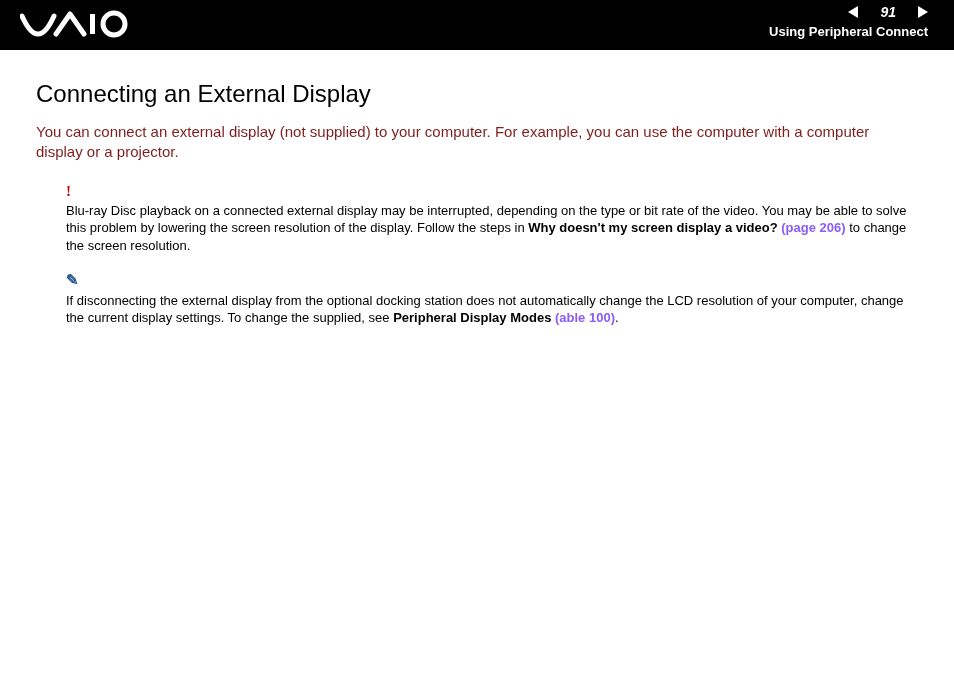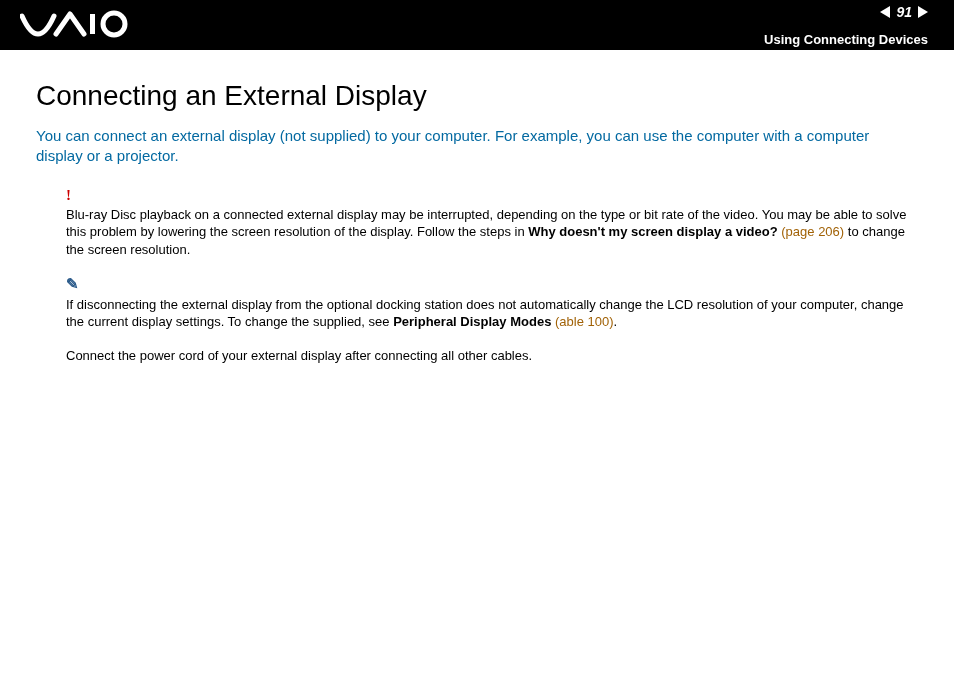--- a/index.html
+++ b/index.html
@@ -28,24 +28,24 @@
   }
   .header-right {
     text-align: right;
     padding: 4px 26px 0 0;
     font-size: 13px;
   }
   .nav-row {
     display: flex;
     align-items: center;
     justify-content: flex-end;
-    gap: 6px;
+    gap: 22px;
     font-weight: bold;
     font-style: italic;
-    margin-bottom: 12px;
+    margin-bottom: 4px;
     text-align: right;
   }
   .nav-arrow {
     display: inline-block;
     width: 0;
     height: 0;
   }
   .nav-arrow.left {
     border-top: 6px solid transparent;
     border-bottom: 6px solid transparent;
@@ -62,31 +62,31 @@
     font-size: 14px;
   }
   .section-name {
     font-weight: bold;
     font-size: 13px;
   }
   .content {
     padding: 30px 36px 0 36px;
   }
   h1.title {
-    font-size: 28px;
+    font-size: 24px;
     font-weight: 400;
     margin: 0 0 14px 0;
     color: #000;
     letter-spacing: 0px;
   }
   p.intro {
     font-size: 15px;
     line-height: 1.35;
     margin: 0 0 18px 0;
-    color: #0369a1;
+    color: #7f1d1d;
   }
   .note-block {
     margin-left: 30px;
     margin-right: 10px;
     font-size: 13px;
     line-height: 1.35;
     color: #000;
     margin-bottom: 16px;
   }
   .note-icon {
@@ -102,54 +102,53 @@
   }
   .note-icon.pencil {
     color: #2a5a8a;
     font-size: 15px;
   }
   .bold-inline {
     font-weight: bold;
     margin-top: 24px;
   }
   .link-inline {
-    font-weight: normal;
-    color: #a16207;
+    font-weight: bold;
+    color: #8b5cf6;
   }
 </style>
 </head>
 <body>
 
 <div class="header-bar">
   <div class="logo-wrap">
     <svg width="110" height="28" viewBox="0 0 110 28">
       <path d="M 2 6 Q 10 24 18 24 Q 26 24 34 6" stroke="#fff" stroke-width="5" fill="none" stroke-linecap="round"></path>
       <path d="M 36 24 L 50 4 L 64 24" stroke="#fff" stroke-width="5" fill="none" stroke-linecap="round" stroke-linejoin="round"></path>
       <rect x="70" y="4" width="5" height="20" fill="#fff"></rect>
       <circle cx="94" cy="14" r="11" stroke="#fff" stroke-width="5" fill="none"></circle>
     </svg>
   </div>
   <div class="header-right">
     <div class="nav-row">
       <span class="nav-arrow left"></span>
       <span class="page-num">91</span>
       <span class="nav-arrow right"></span>
     </div>
-    <div class="section-name">Using Connecting Devices</div>
+    <div class="section-name">Using Peripheral Connect</div>
   </div>
 </div>
 
 <div class="content">
   <h1 class="title">Connecting an External Display</h1>
   <p class="intro">You can connect an external display (not supplied) to your computer. For example, you can use the computer with a computer display or a projector.</p>
 
   <div class="note-block">
     <span class="note-icon warn">!</span>
     <span>Blu-ray Disc playback on a connected external display may be interrupted, depending on the type or bit rate of the video. You may be able to solve this problem by lowering the screen resolution of the display. Follow the steps in </span><span class="bold-inline">Why doesn't my screen display a video?</span><span class="link-inline"> (page 206)</span><span> to change the screen resolution.</span>
   </div>
 
   <div class="note-block">
     <span class="note-icon pencil">✎</span>
     <span>If disconnecting the external display from the optional docking station does not automatically change the LCD resolution of your computer, change the current display settings. To change the supplied, see </span><span class="bold-inline">Peripheral Display Modes</span><span class="link-inline"> (able 100)</span><span>.</span>
   </div>
 
-  <div class="note-block">Connect the power cord of your external display after connecting all other cables.</div>
 </div>
 
 </body></html>

